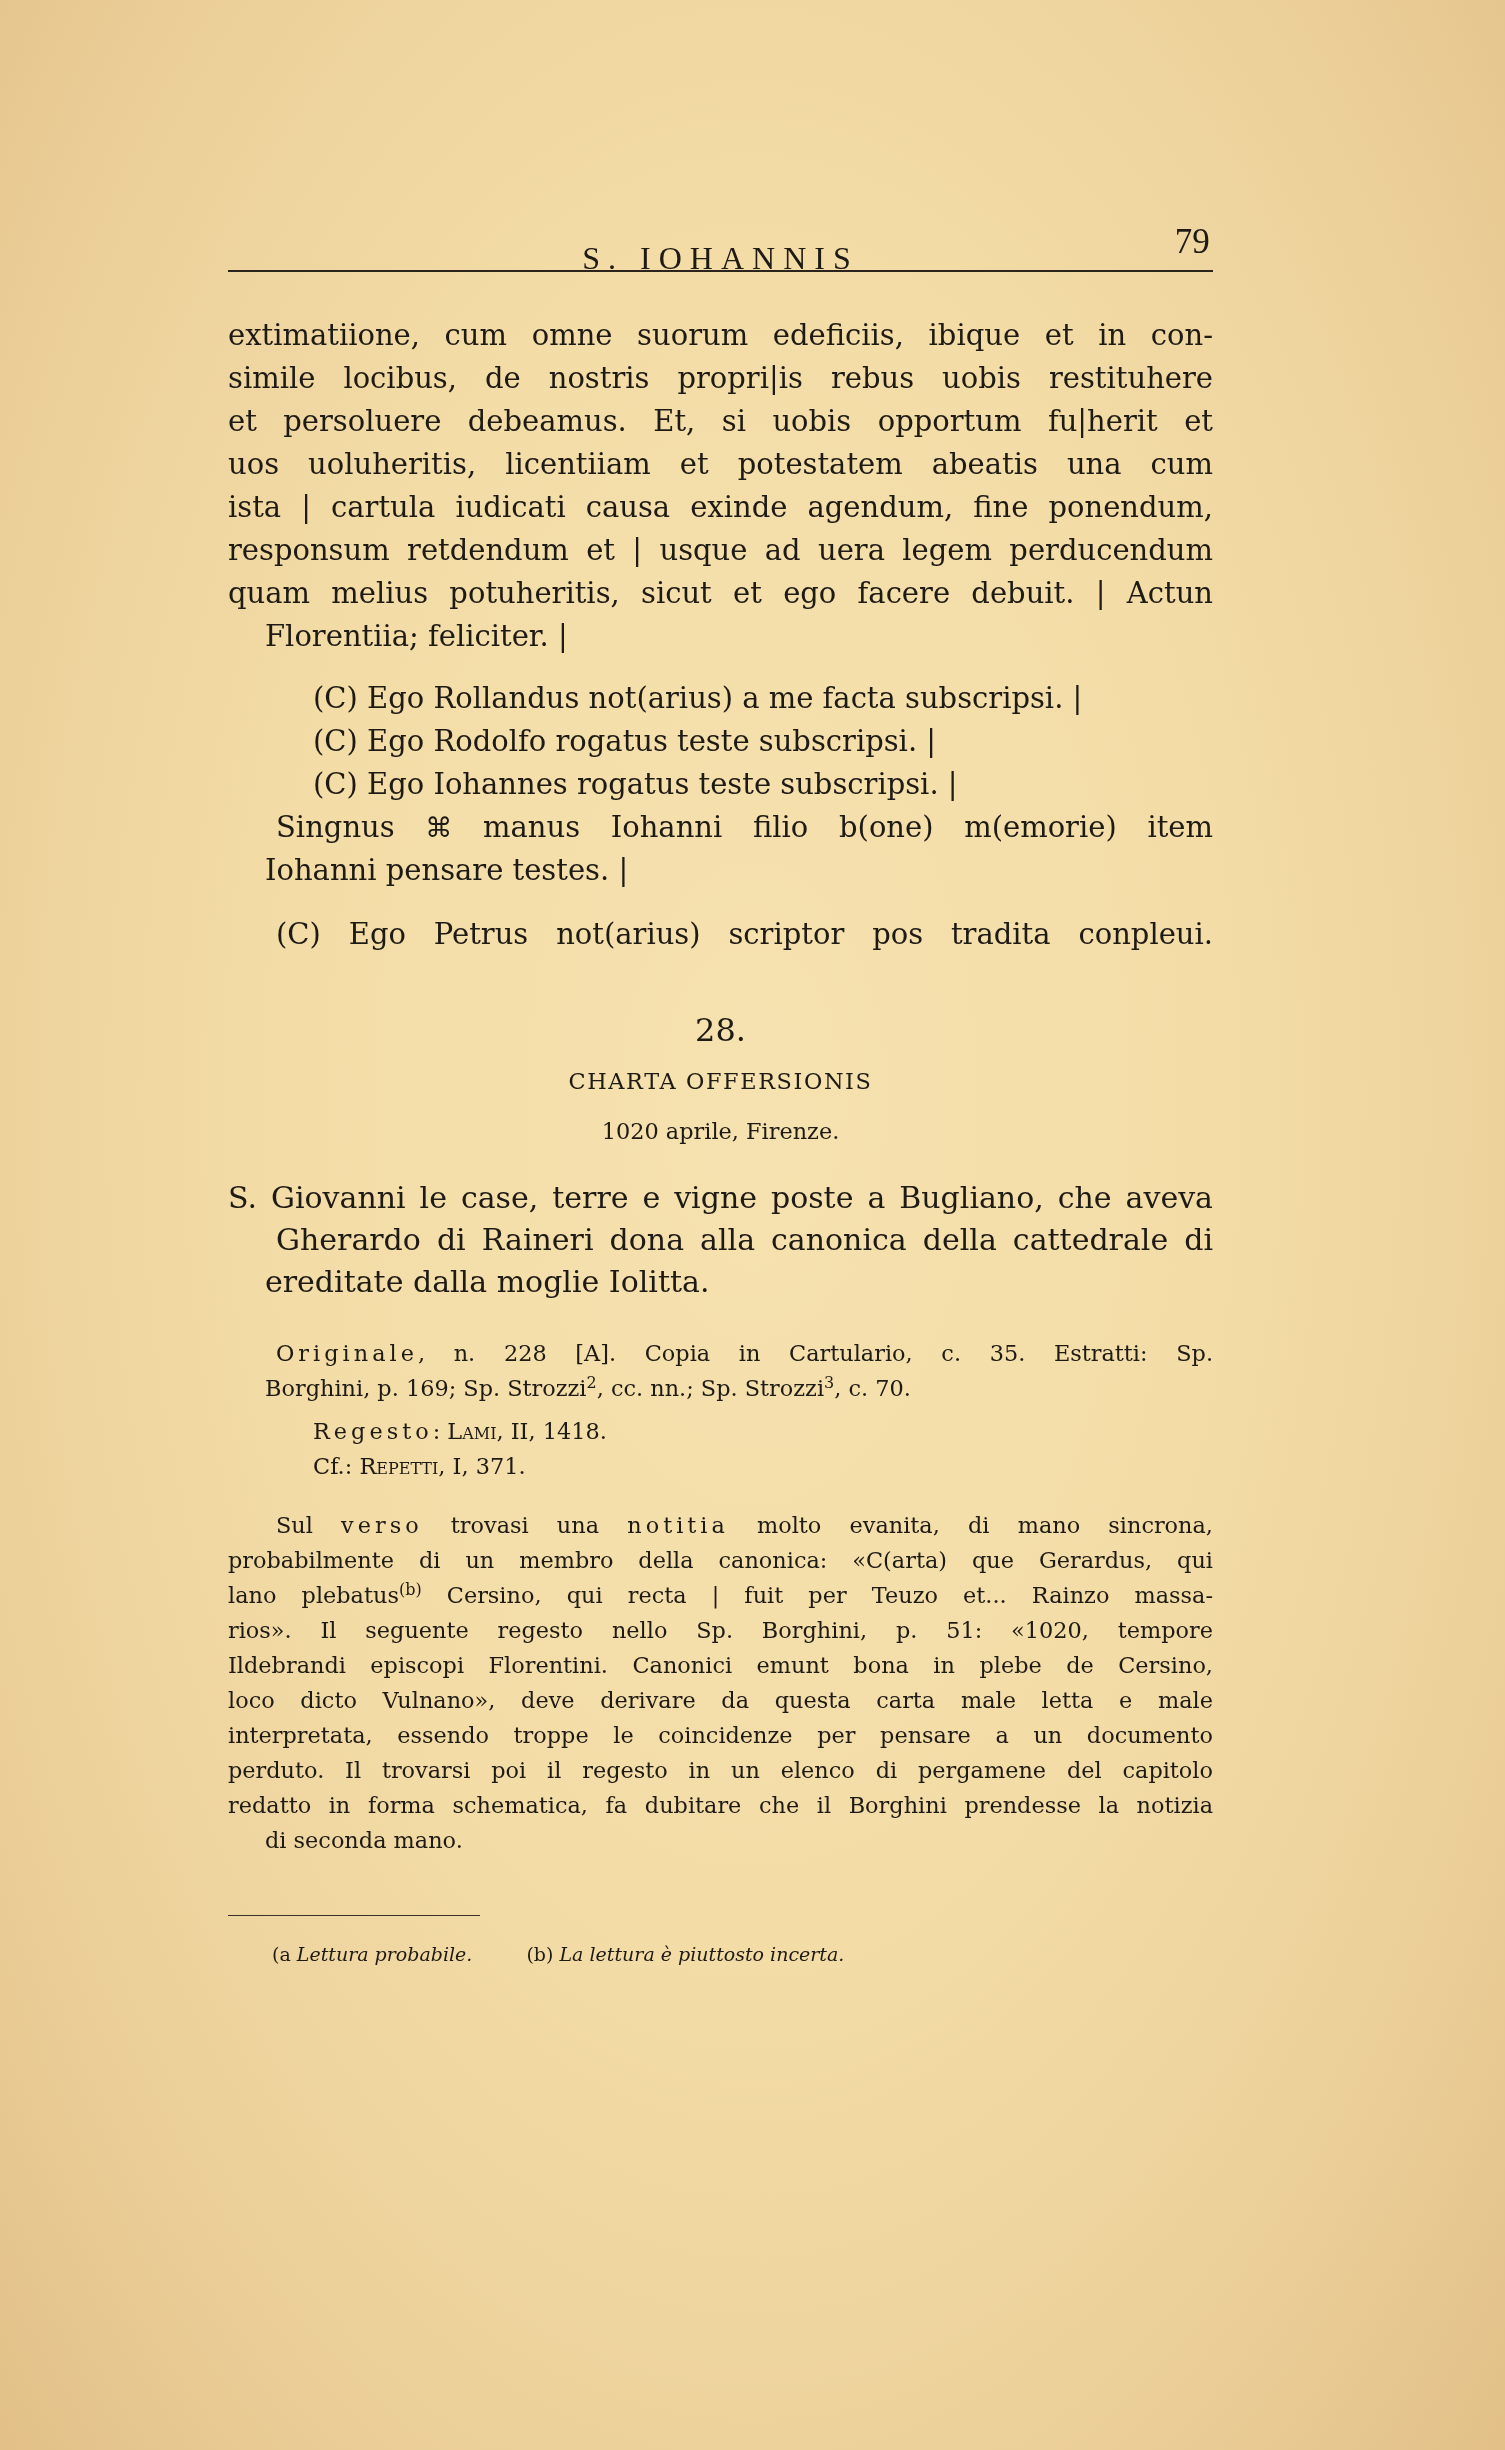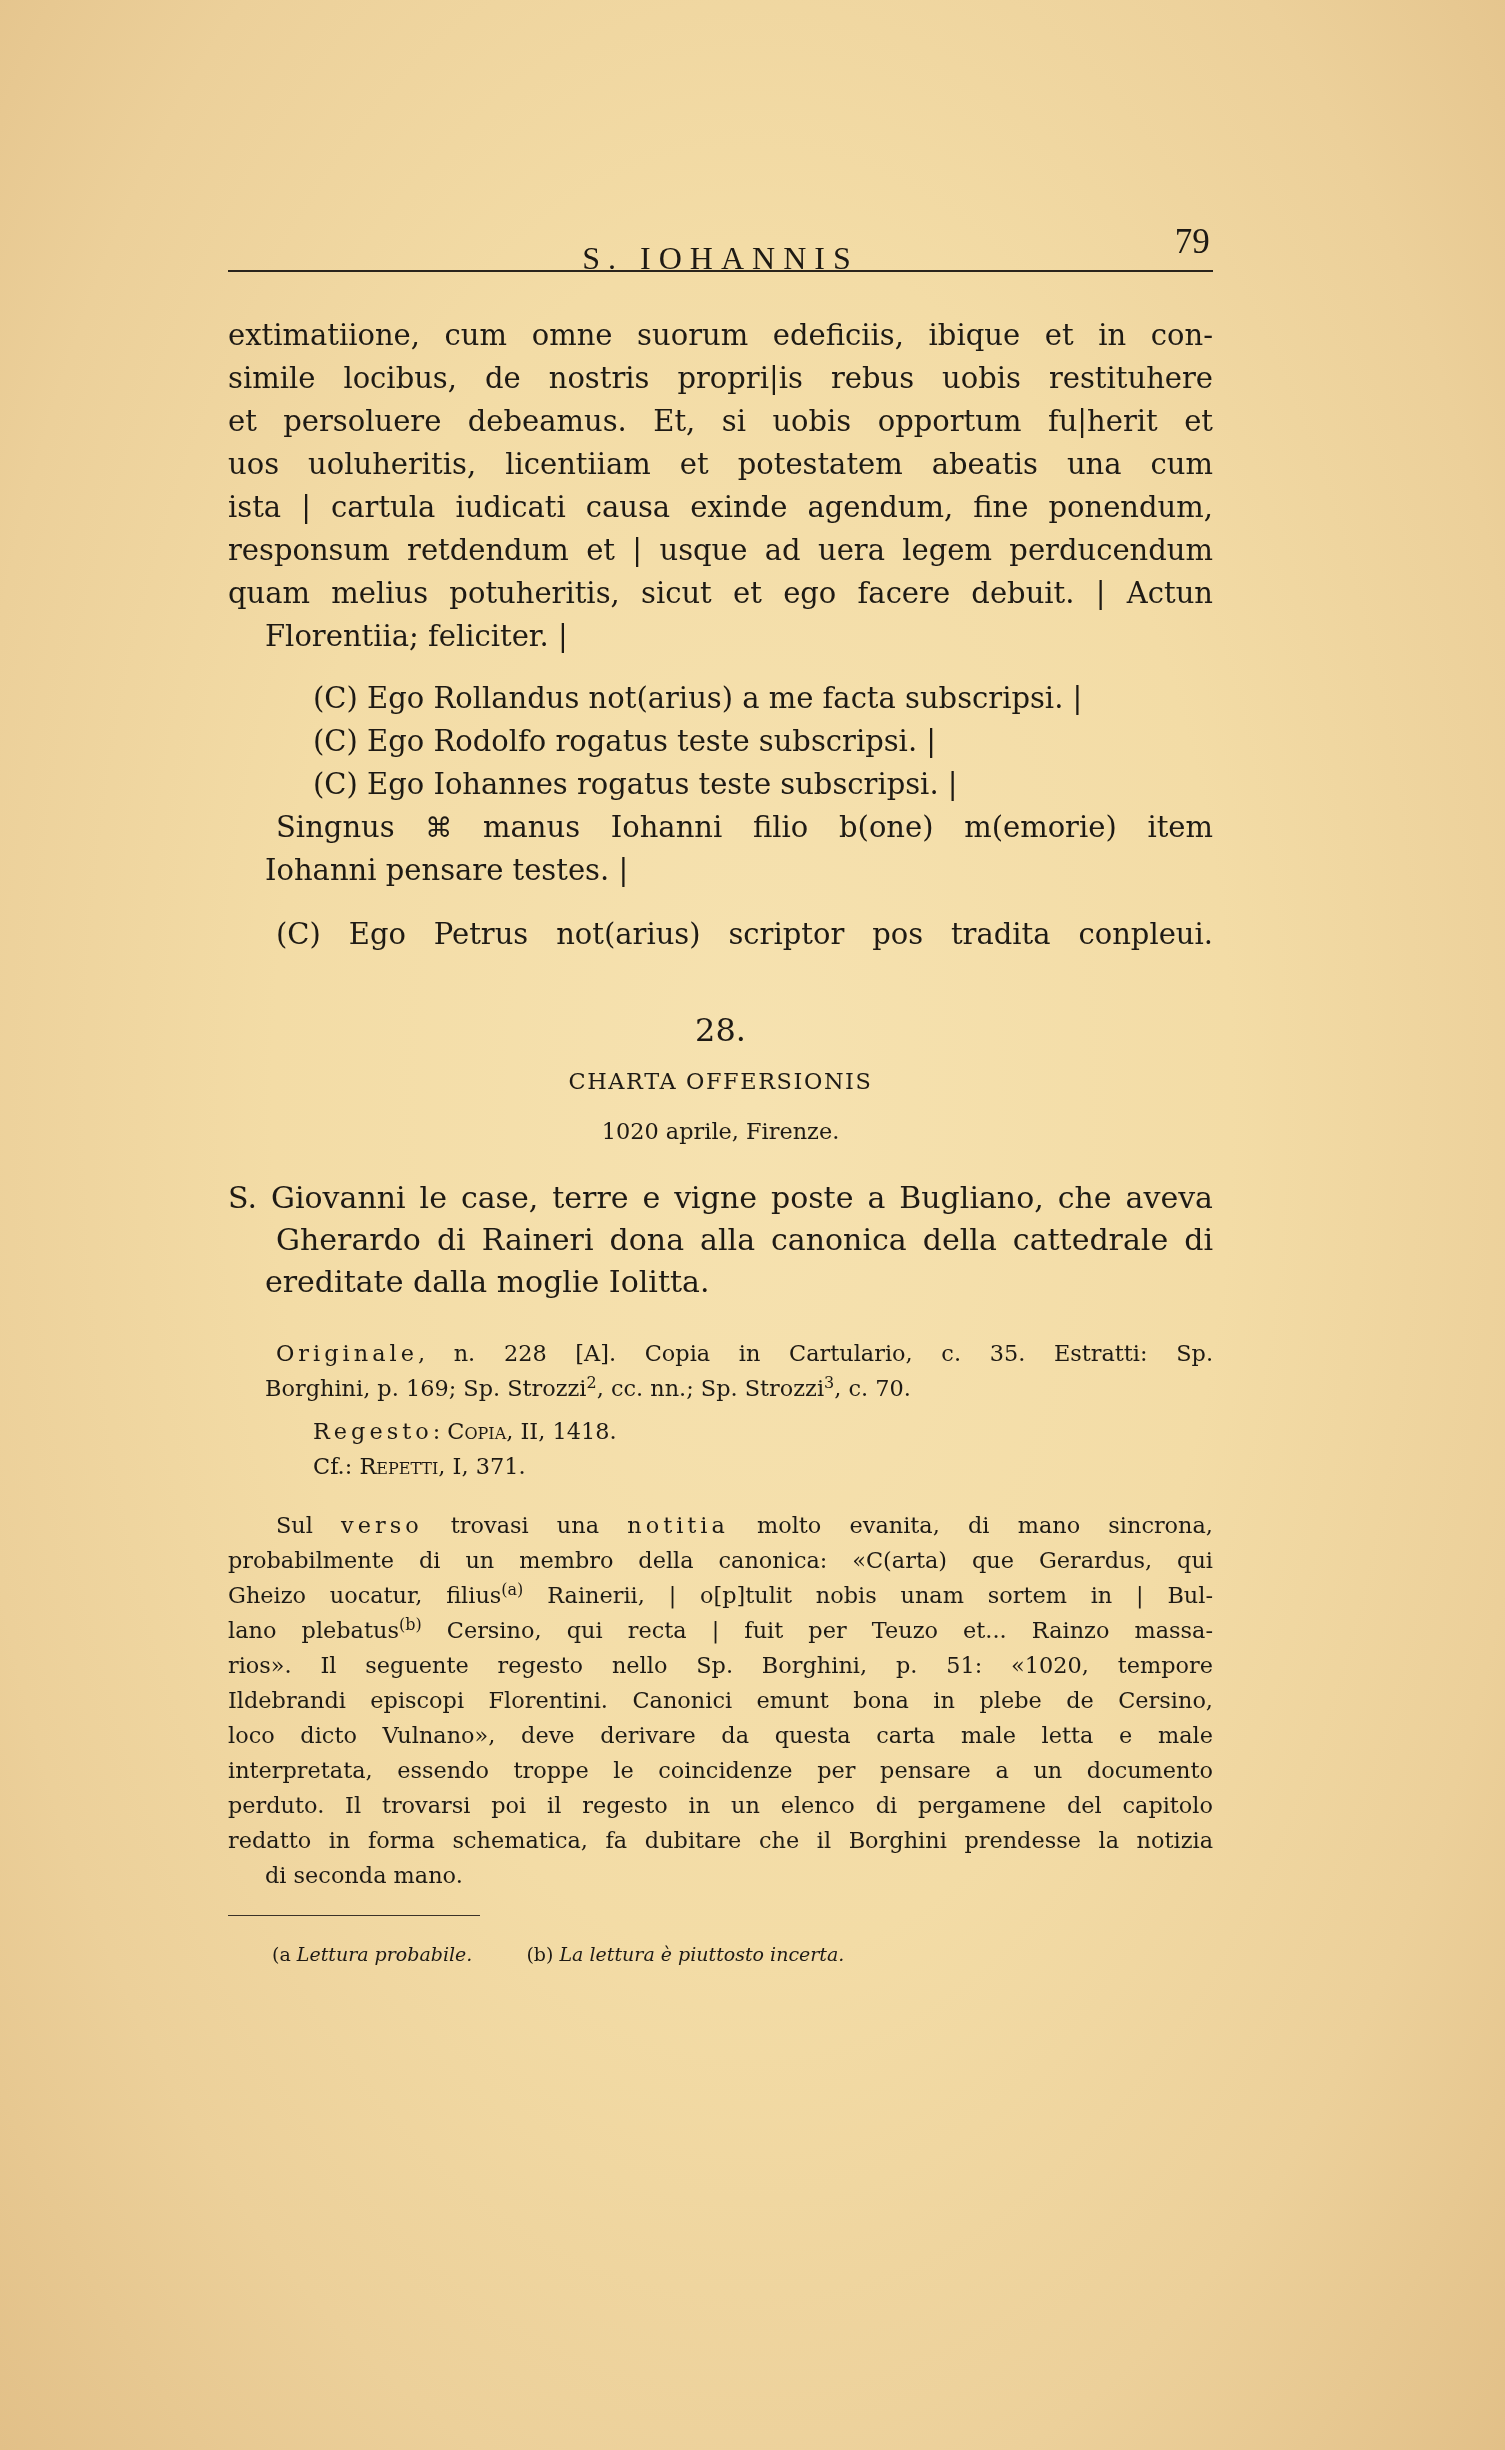--- a/index.html
+++ b/index.html
@@ -210,28 +210,27 @@
     <span class="line indent-line">Gherardo di Raineri dona alla canonica della cattedrale di</span>
     <span class="line last">ereditate dalla moglie Iolitta.</span>
   </div>
 
   <div class="small-text" style="top:1336px;">
     <span class="line indent-line"><span class="spaced">Originale</span><span>, n. 228 [A].  Copia in Cartulario, c. 35.  Estratti: Sp.</span></span>
     <span class="line last"><span>Borghini, p. 169; Sp. Strozzi</span><sup class="fn">2</sup><span>, cc. nn.; Sp. Strozzi</span><sup class="fn">3</sup><span>, c. 70.</span></span>
   </div>
 
   <div class="small-text" style="top:1414px;">
-    <span class="line last indent-line"><span class="spaced">Regesto</span><span>: </span><span class="smallcaps">Copia</span><span>, II, 1418.</span></span>
+    <span class="line last indent-line"><span class="spaced">Regesto</span><span>: </span><span class="smallcaps">Lami</span><span>, II, 1418.</span></span>
     <span class="line last indent-line"><span>Cf.: </span><span class="smallcaps">Repetti</span><span>, I, 371.</span></span>
   </div>
 
   <div class="small-text" style="top:1508px;">
     <span class="line indent-line"><span>Sul </span><span class="spaced">verso</span><span> trovasi una </span><span class="spaced">notitia</span><span> molto evanita, di mano sincrona,</span></span>
     <span class="line">probabilmente di un membro della canonica: «C(arta) que Gerardus, qui</span>
-    <span class="line"><span>Gheizo uocatur, filius</span><sup class="fn">(a)</sup><span> Rainerii, | o[p]tulit nobis unam sortem in | Bul-</span></span>
     <span class="line"><span>lano plebatus</span><sup class="fn">(b)</sup><span> Cersino, qui recta | fuit per Teuzo et... Rainzo massa-</span></span>
     <span class="line">rios».   Il seguente regesto nello Sp. Borghini, p. 51: «1020, tempore</span>
     <span class="line">Ildebrandi episcopi Florentini. Canonici emunt bona in plebe de Cersino,</span>
     <span class="line">loco dicto Vulnano», deve derivare da questa carta male letta e male</span>
     <span class="line">interpretata, essendo troppe le coincidenze per pensare a un documento</span>
     <span class="line">perduto. Il trovarsi poi il regesto in un elenco di pergamene del capitolo</span>
     <span class="line">redatto in forma schematica, fa dubitare che il Borghini prendesse la notizia</span>
     <span class="line last">di seconda mano.</span>
   </div>
 

